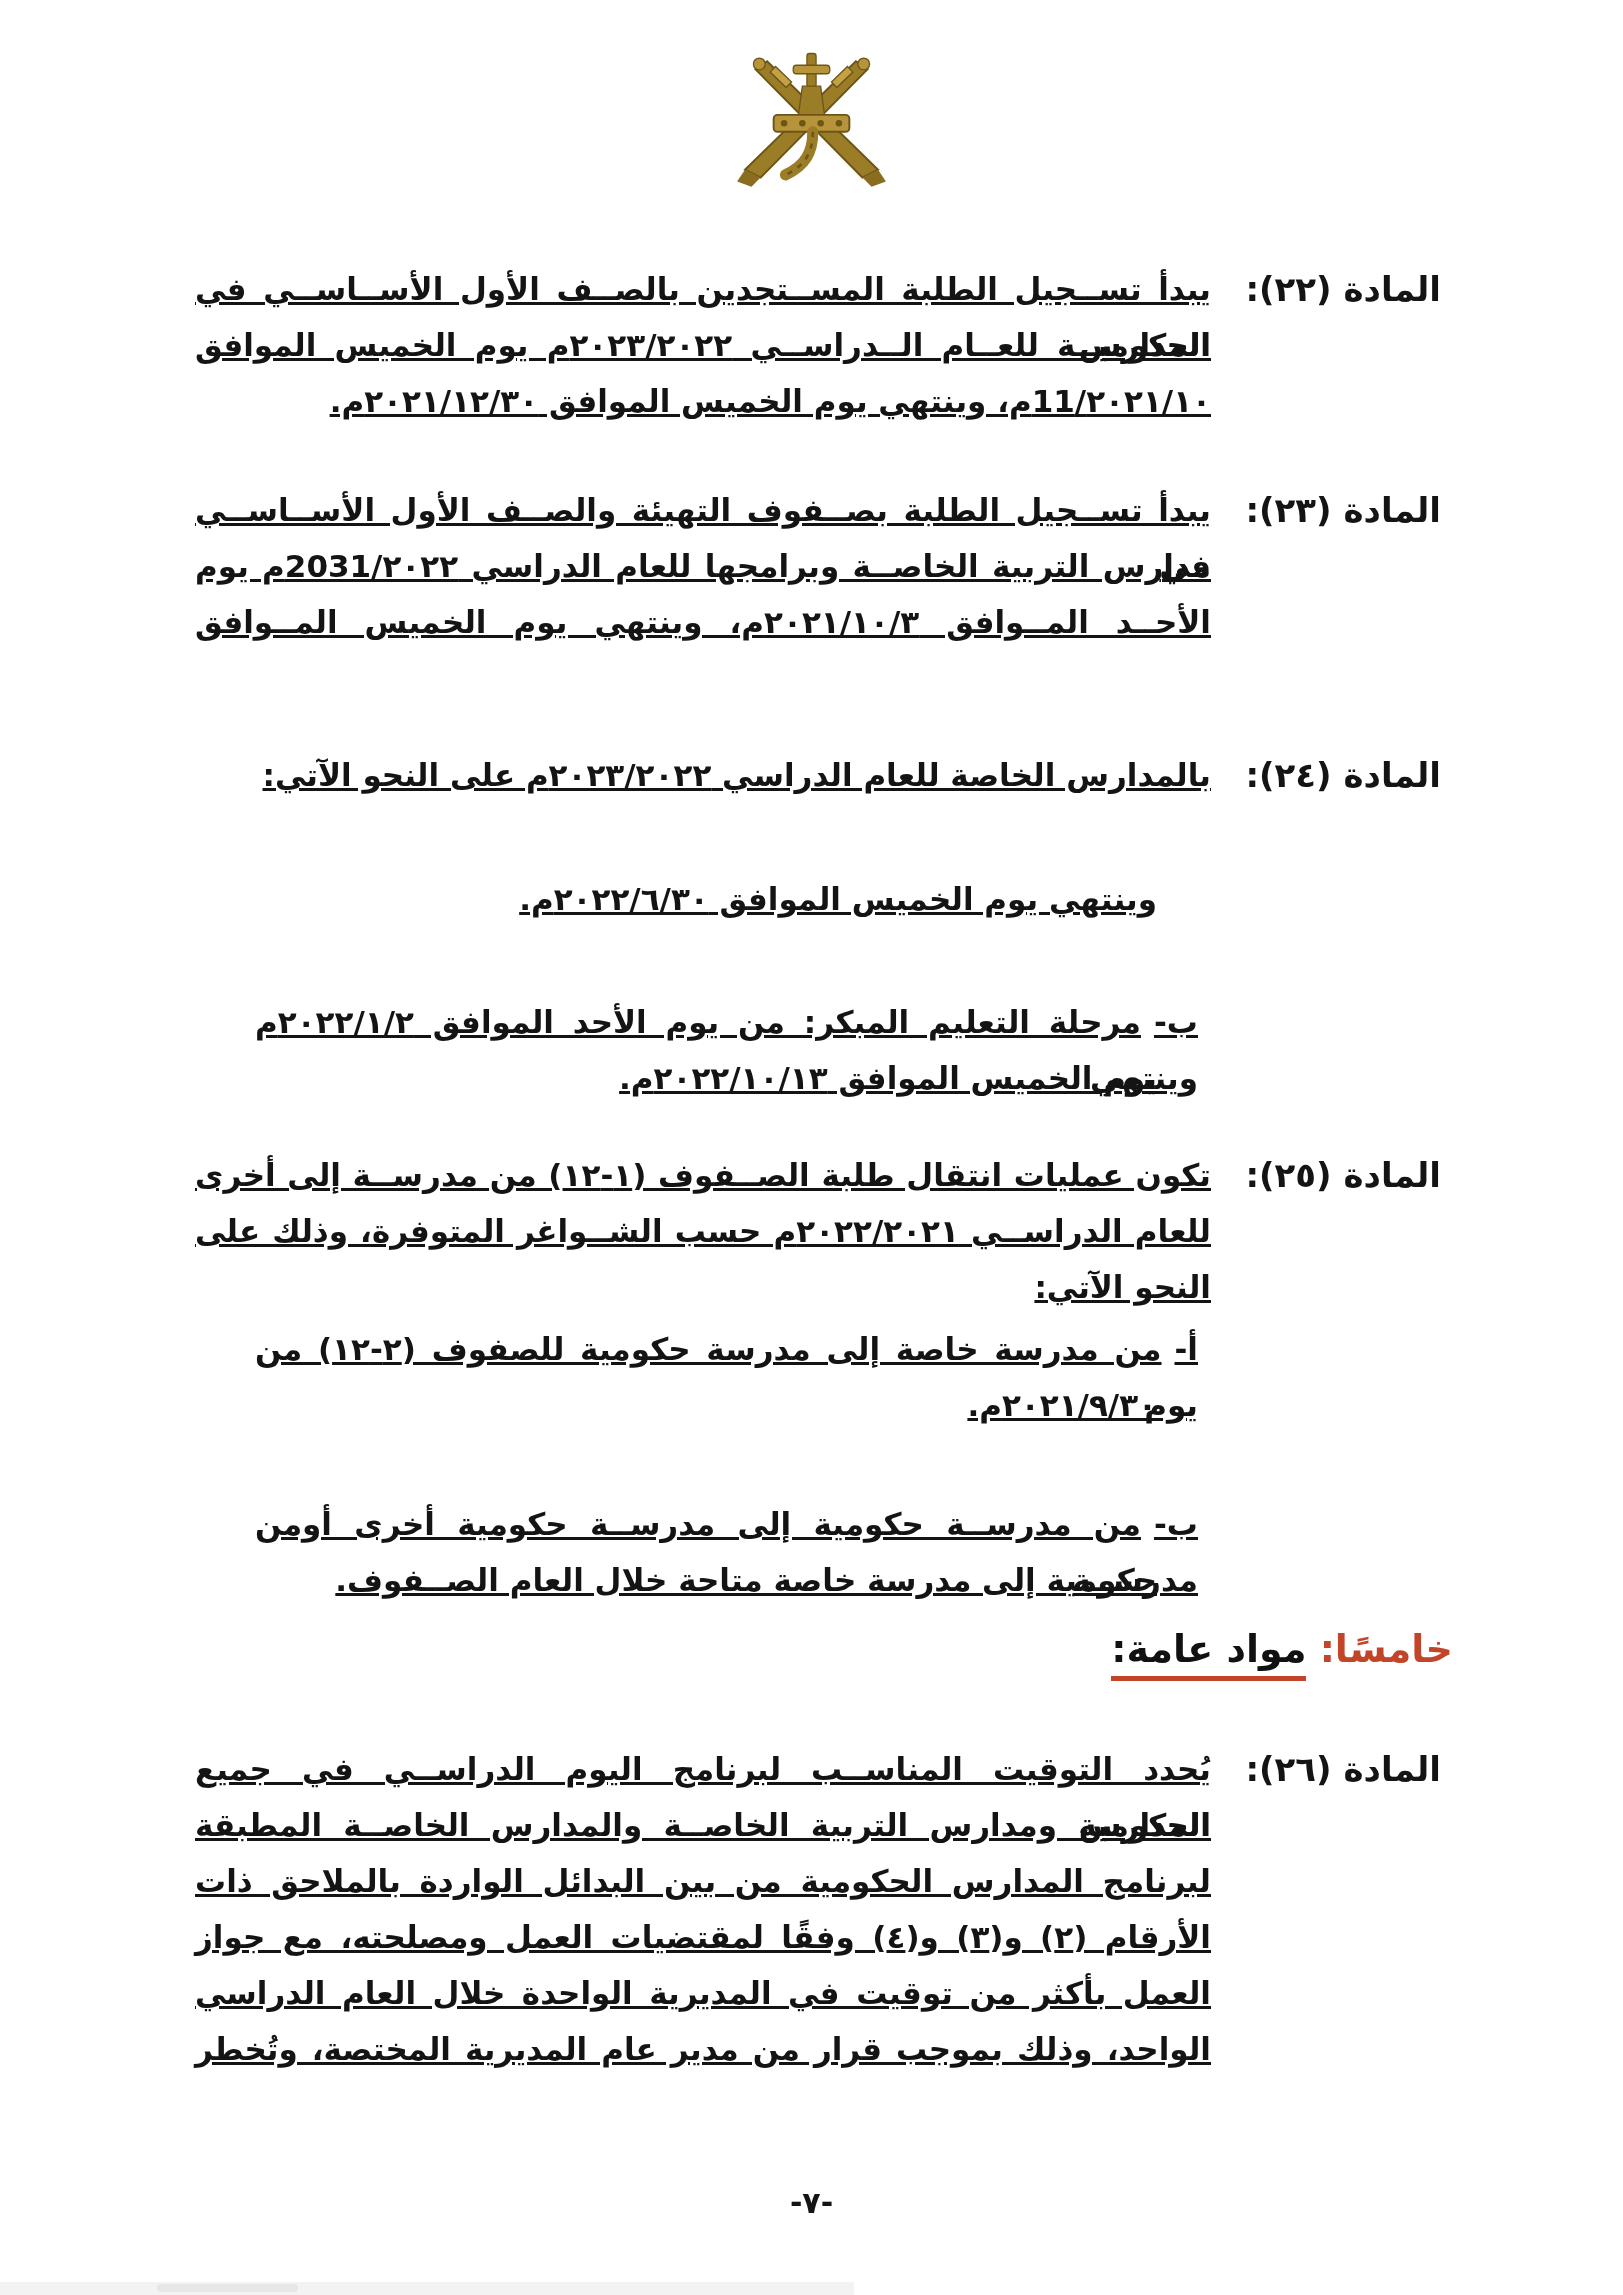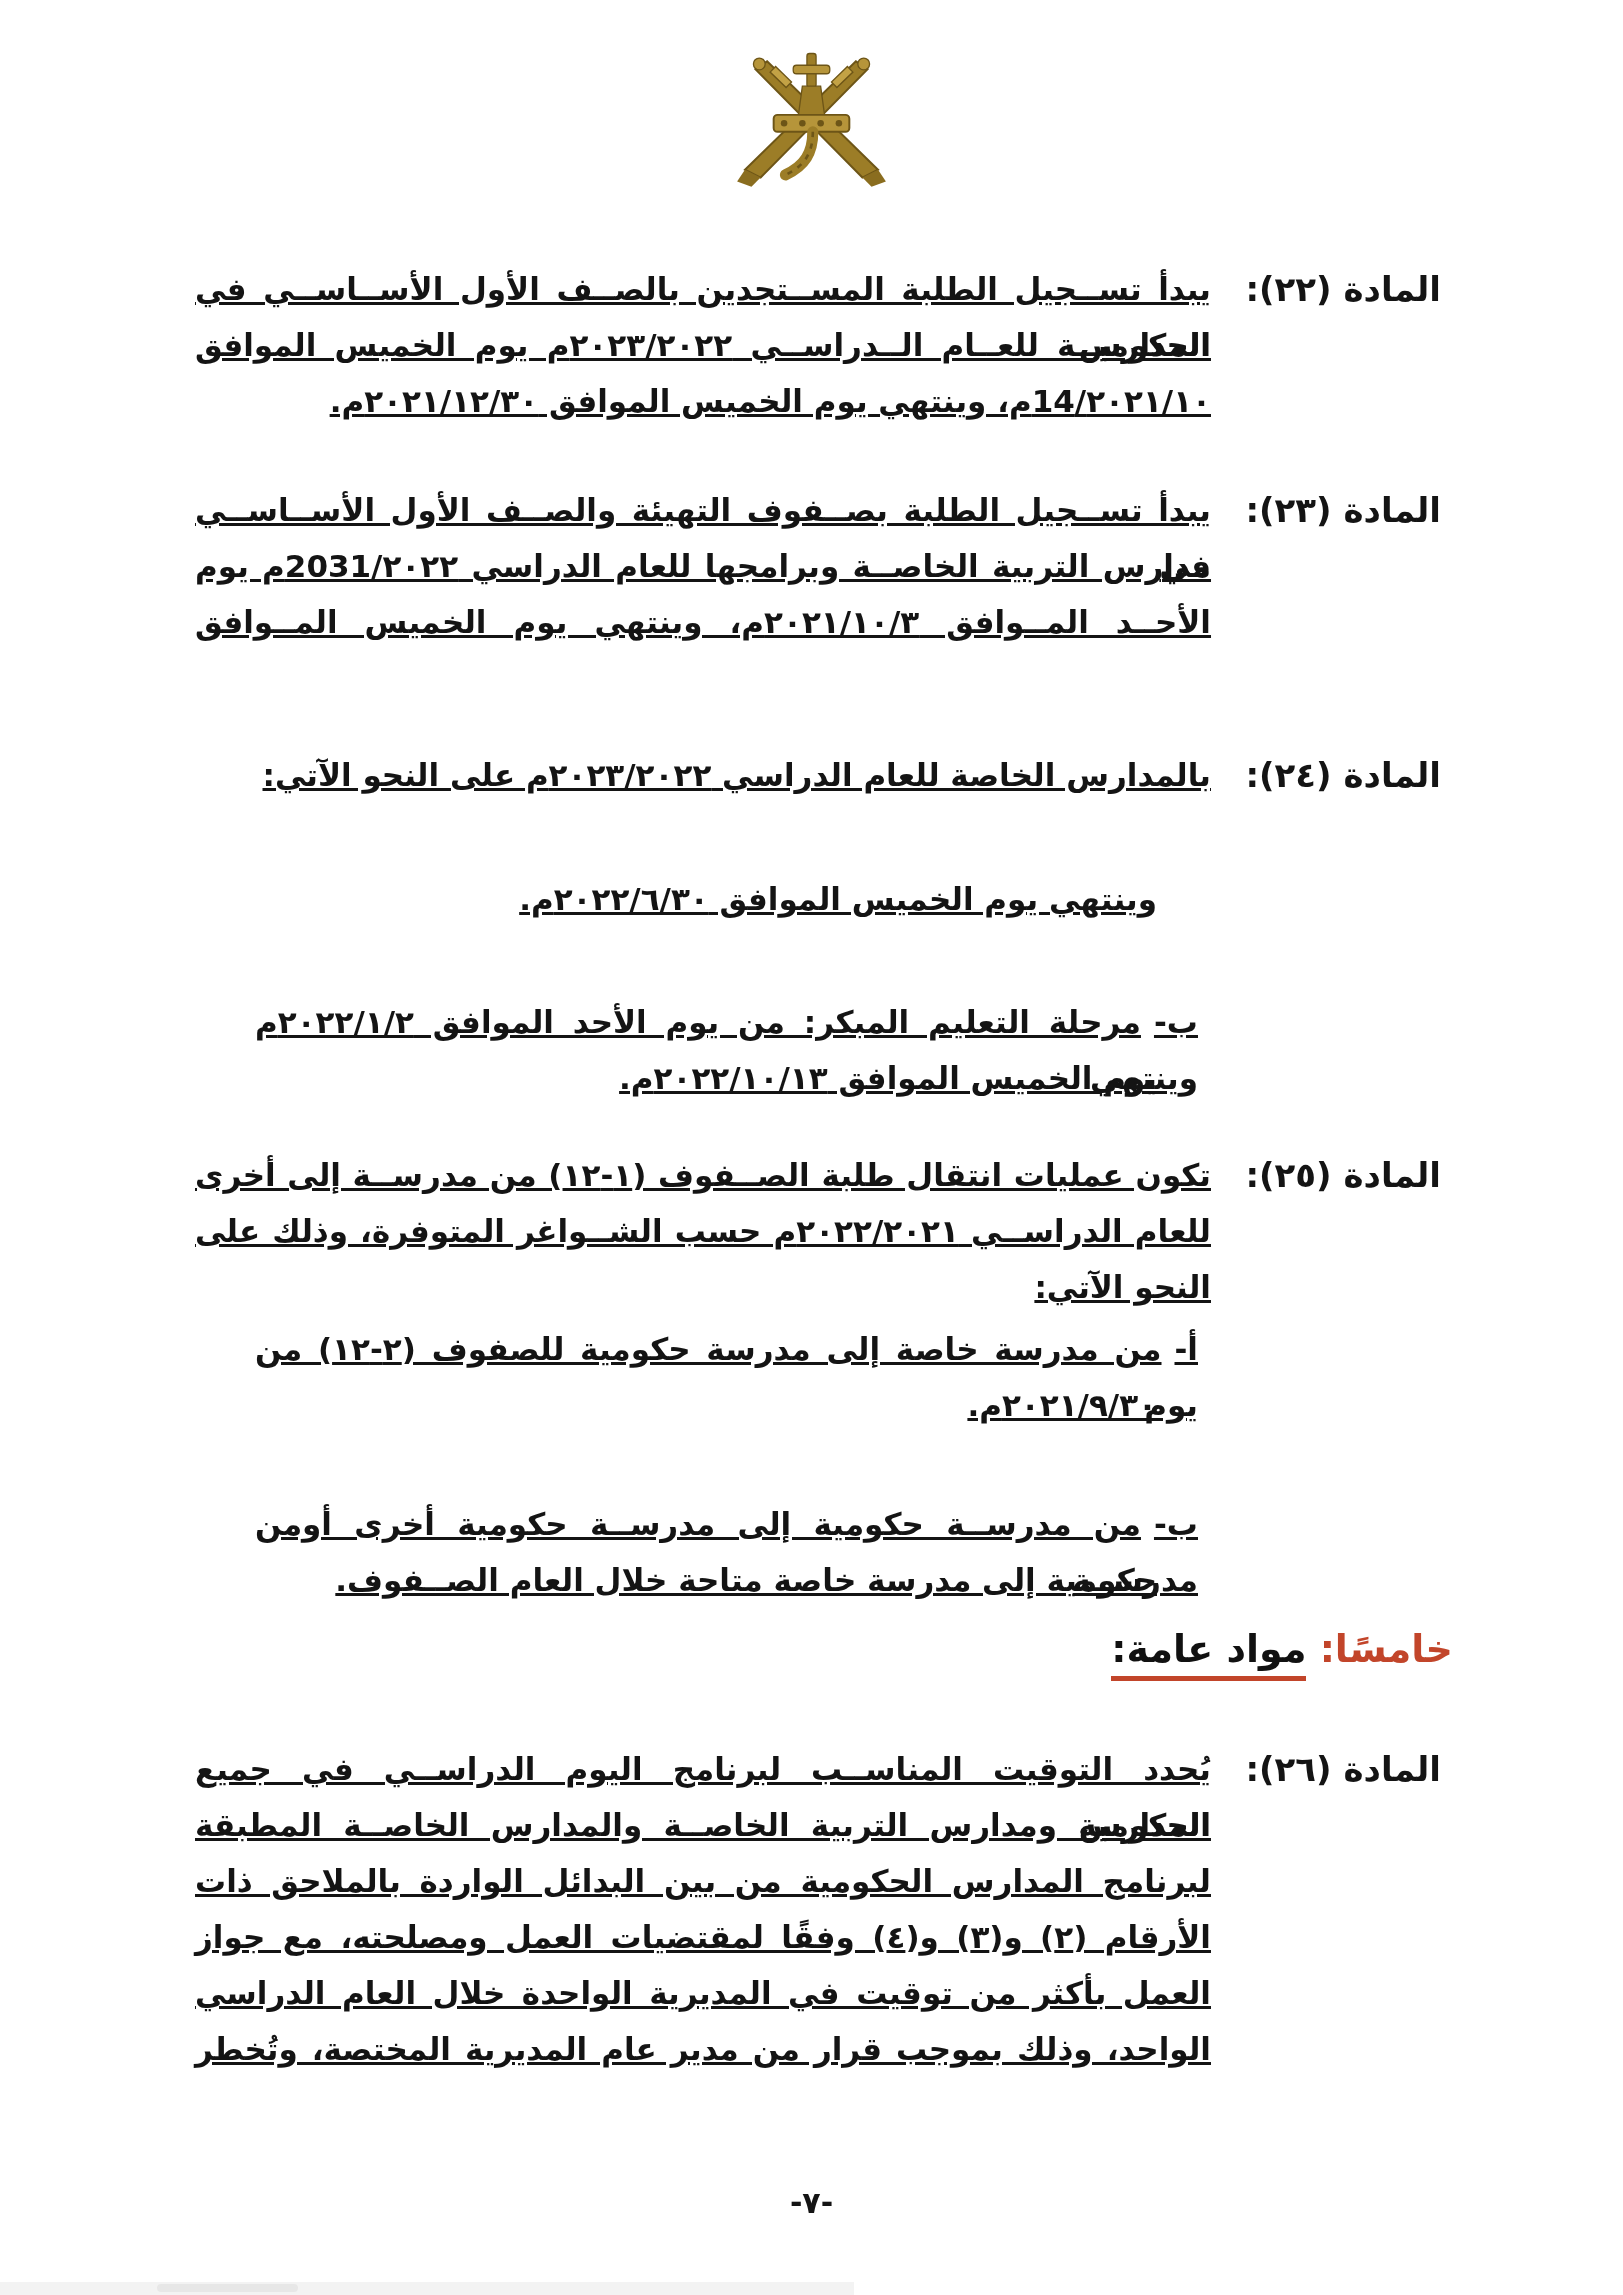--- a/index.html
+++ b/index.html
@@ -88,21 +88,21 @@
       <path d="M140,130 C140,162 128,182 98,196" fill="none" stroke="#9c7d27" stroke-width="17" stroke-linecap="round"></path>
       <path d="M140,130 C140,162 128,182 98,196" fill="none" stroke="#6d5517" stroke-width="4" stroke-dasharray="8 10"></path>
     </g>
   </svg>
 </div>
 
 <div class="article-label" style="top:261px">المادة (٢٢):</div>
 <div class="article-body" style="top:261px">
   <div class="ln">يبدأ تســجيل الطلبة المســتجدين بالصــف الأول الأســاســي في المدارس</div>
   <div class="ln">الحكوميــة للعــام الــدراســي ٢٠٢٣/٢٠٢٢م يوم الخميس الموافق</div>
-  <div class="ln ln-last">٢٠٢١/١٠/14م، وينتهي يوم الخميس الموافق ٢٠٢١/١٢/٣٠م.</div>
+  <div class="ln ln-last">٢٠٢١/١٠/11م، وينتهي يوم الخميس الموافق ٢٠٢١/١٢/٣٠م.</div>
 </div>
 
 <div class="article-label" style="top:482px">المادة (٢٣):</div>
 <div class="article-body" style="top:482px">
   <div class="ln">يبدأ تســجيل الطلبة بصــفوف التهيئة والصــف الأول الأســاســي في</div>
   <div class="ln">مدارس التربية الخاصــة وبرامجها للعام الدراسي 2031/٢٠٢٢م يوم</div>
   <div class="ln">الأحــد المــوافق ٢٠٢١/١٠/٣م، وينتهي يوم الخميس المــوافق</div>
 </div>
 
 <div class="article-label" style="top:747px">المادة (٢٤):</div>

